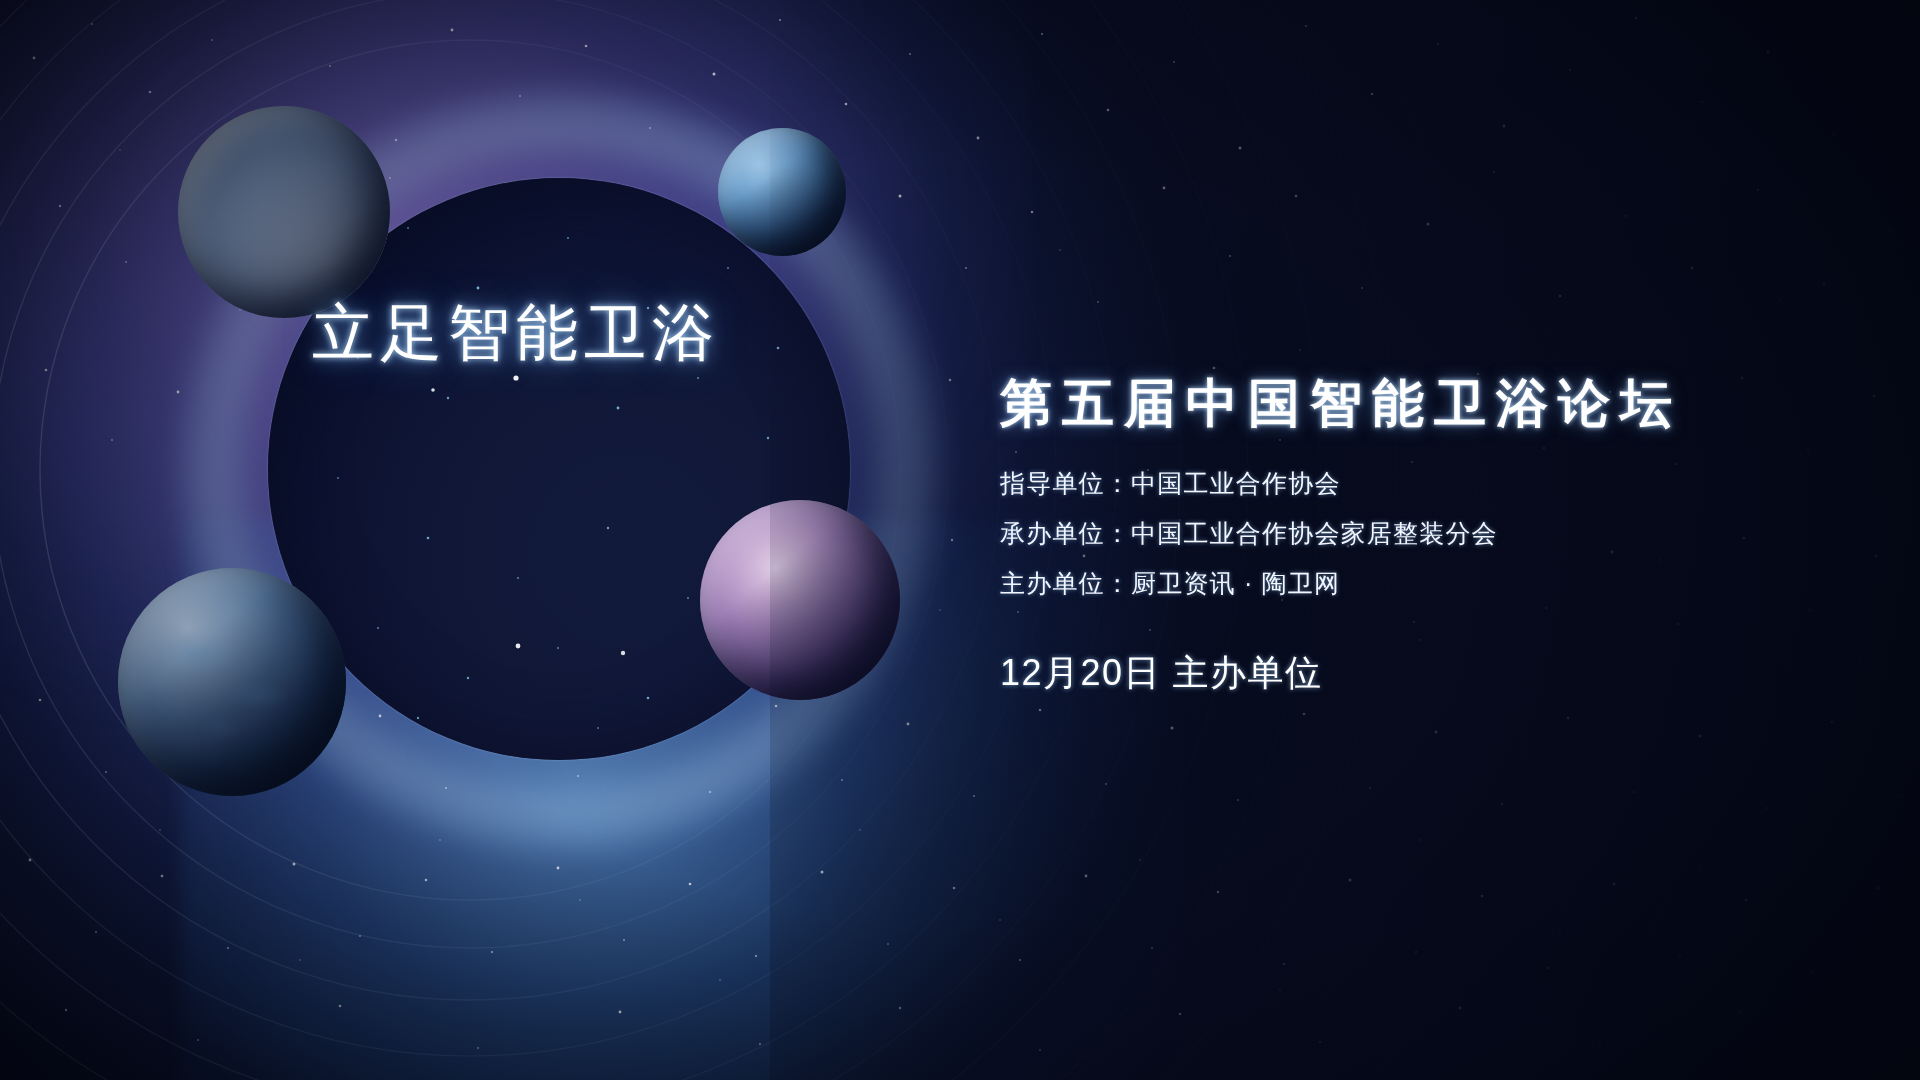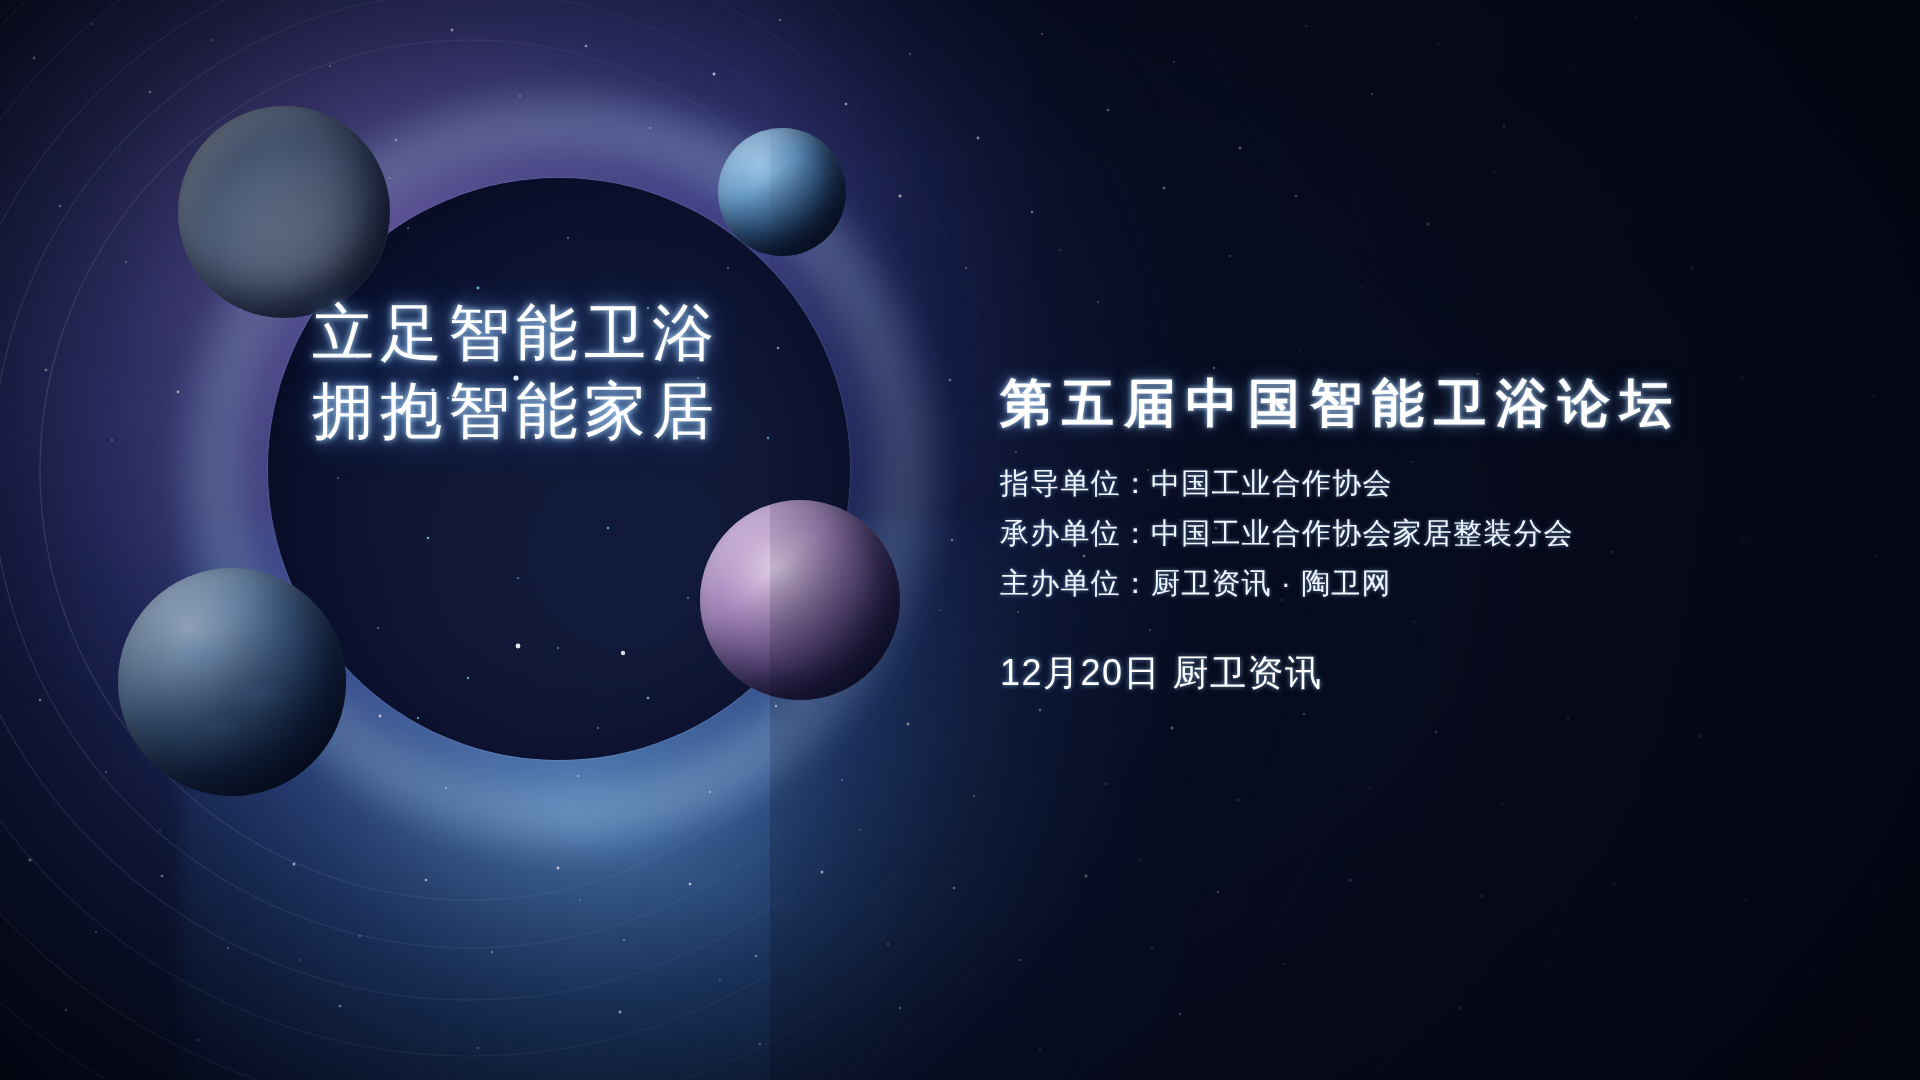--- a/index.html
+++ b/index.html
@@ -230,21 +230,21 @@
     letter-spacing: 10px;
     color: #ffffff;
     font-weight: 700;
     white-space: nowrap;
     text-shadow:
       0 0 5px rgba(190,225,255,0.9),
       0 0 16px rgba(120,180,255,0.55);
     margin-bottom: 24px;
   }
   .org-line {
-    font-size: 29px;
+    font-size: 25px;
     line-height: 50px;
     letter-spacing: 1.2px;
     color: #f2f7ff;
     white-space: nowrap;
     text-shadow: 0 0 4px rgba(150,200,255,0.6);
   }
   .date-line {
     margin-top: 42px;
     font-size: 36px;
     line-height: 46px;
@@ -544,24 +544,23 @@
   <div class="planet planet-bottomleft">
     <div class="continents"></div>
     <div class="shade"></div>
   </div>
 
   <div class="space-dark-right"></div>
   <div class="vignette"></div>
 
   <div class="slogan">
     <div class="slogan-line">立足智能卫浴</div>
-    <div class="slogan-line">拥抱智能家居</div>
   </div>
 
   <div class="right-panel">
     <div class="main-title">第五届中国智能卫浴论坛</div>
     <div class="org-line">指导单位：中国工业合作协会</div>
     <div class="org-line">承办单位：中国工业合作协会家居整装分会</div>
     <div class="org-line">主办单位：厨卫资讯 · 陶卫网</div>
-    <div class="date-line">12月20日  厨卫资讯</div>
+    <div class="date-line">12月20日  主办单位</div>
   </div>
 
 </div>
 
 </body></html>

